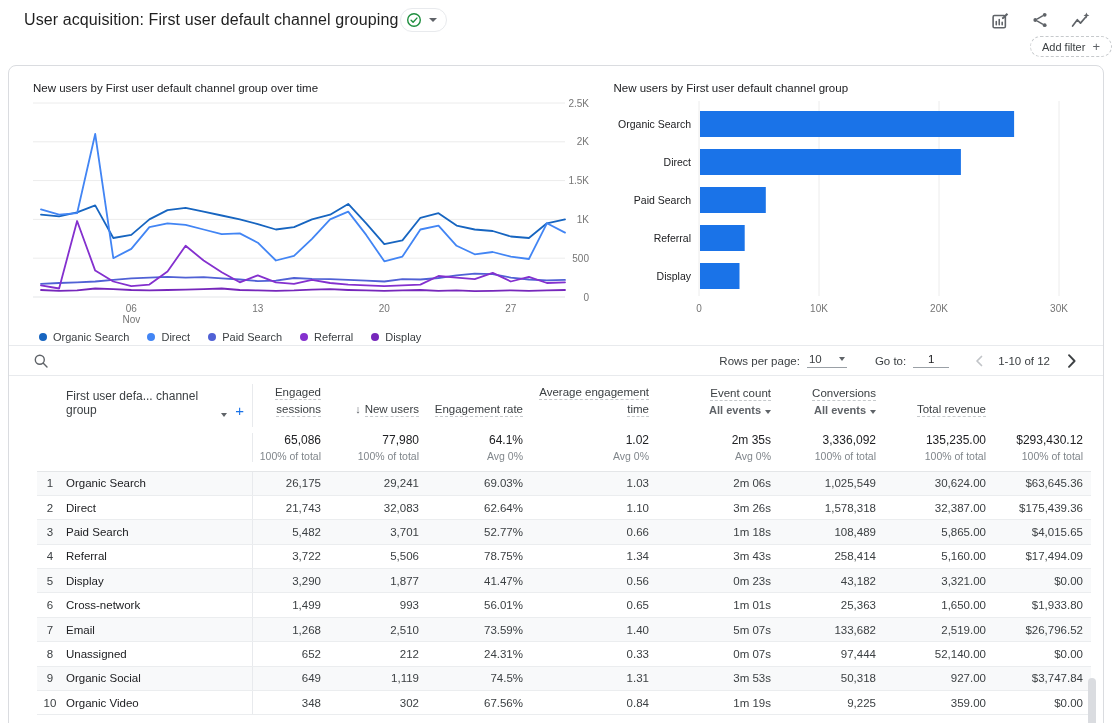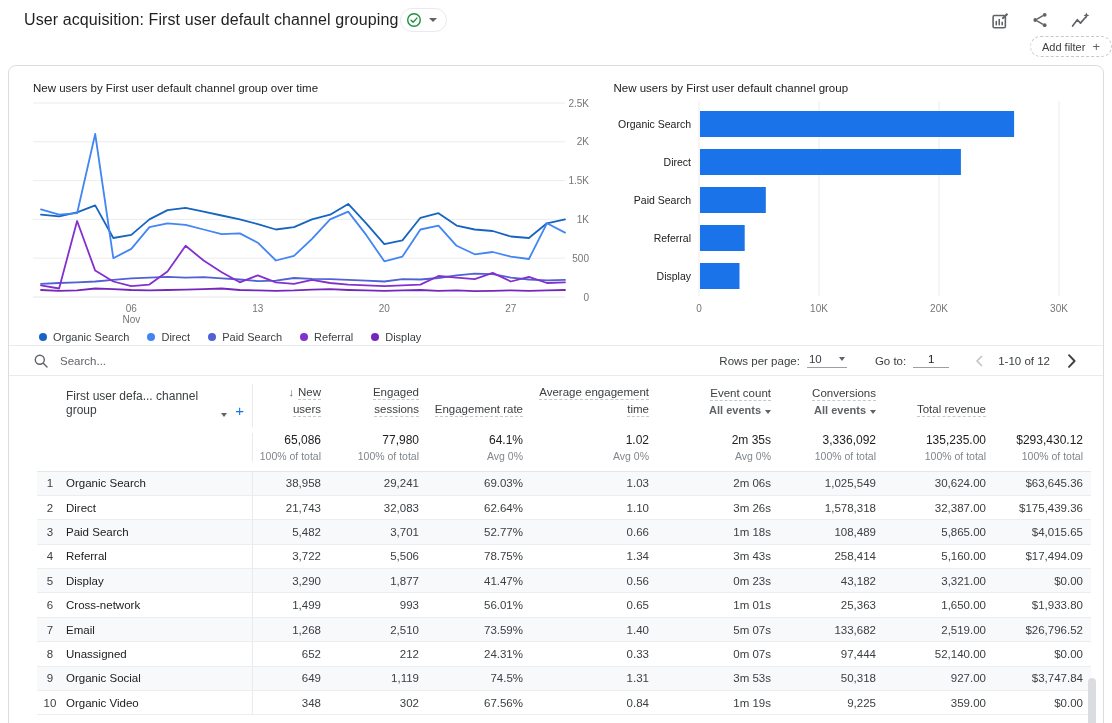--- a/index.html
+++ b/index.html
@@ -213,21 +213,20 @@
   </div>
 
   <div class="search-row">
     <div class="search-left">
       <span class="icon-btn" style="width:16px;height:16px">
         <svg width="16" height="16" viewBox="0 0 16 16">
           <circle cx="6.8" cy="6.8" r="4.5" fill="none" stroke="#5f6368" stroke-width="1.4"></circle>
           <path d="M10.3 10.3 L14 14" stroke="#5f6368" stroke-width="1.4" stroke-linecap="round"></path>
         </svg>
       </span>
-      <input class="search-input" placeholder="Search..." style="">
     </div>
     <div class="pager">
       <div class="pager-group">
         <span>Rows per page:</span>
         <span class="sel-underline">
           <span>10</span>
           <span class="caret tiny"></span>
         </span>
       </div>
       <span class="spacer18"></span>
@@ -250,22 +249,22 @@
     </div>
   </div>
 
   <div class="gtable" id="gtable">
       <div class="trow thead-row">
         <div class="dim-h">
           <span>First user defa... channel group</span>
           <span class="caret tiny"></span>
           <span class="plus-btn">+</span>
         </div>
+        <div class="metric-h"><span class="mh-label">Engaged sessions</span></div>
         <div class="metric-h"><span class="sort-arrow">↓</span><span class="mh-label">New users</span></div>
-        <div class="metric-h"><span class="mh-label">Engaged sessions</span></div>
         <div class="metric-h"><span class="mh-label">Engagement rate</span></div>
         <div class="metric-h"><span class="mh-label">Average engagement time</span></div>
         <div class="metric-h"><span class="mh-label">Event count</span><div class="sub-h"><span>All events</span><span class="caret tiny"></span></div></div>
         <div class="metric-h"><span class="mh-label">Conversions</span><div class="sub-h"><span>All events</span><span class="caret tiny"></span></div></div>
         <div class="metric-h"><span class="mh-label">Total revenue</span></div>
       </div>
       <div class="trow totals-row">
         <div class="tot-dim"></div>
         <div class="tot-cell">
           <div class="t-main">65,086</div>
@@ -296,21 +295,21 @@
           <div class="t-sub">100% of total</div>
         </div>
         <div class="tot-cell">
           <div class="t-main">$293,430.12</div>
           <div class="t-sub">100% of total</div>
         </div>
       </div>
       <div class="trow data-row zebra">
         <div class="cell num">1</div>
         <div class="cell col-dim">Organic Search</div>
-        <div class="cell val">38,958</div>
+        <div class="cell val">26,175</div>
         <div class="cell val">29,241</div>
         <div class="cell val">69.03%</div>
         <div class="cell val">1.03</div>
         <div class="cell val">2m 06s</div>
         <div class="cell val">1,025,549</div>
         <div class="cell val">30,624.00</div>
         <div class="cell val">$63,645.36</div>
       </div>
       <div class="trow data-row">
         <div class="cell num">2</div>

